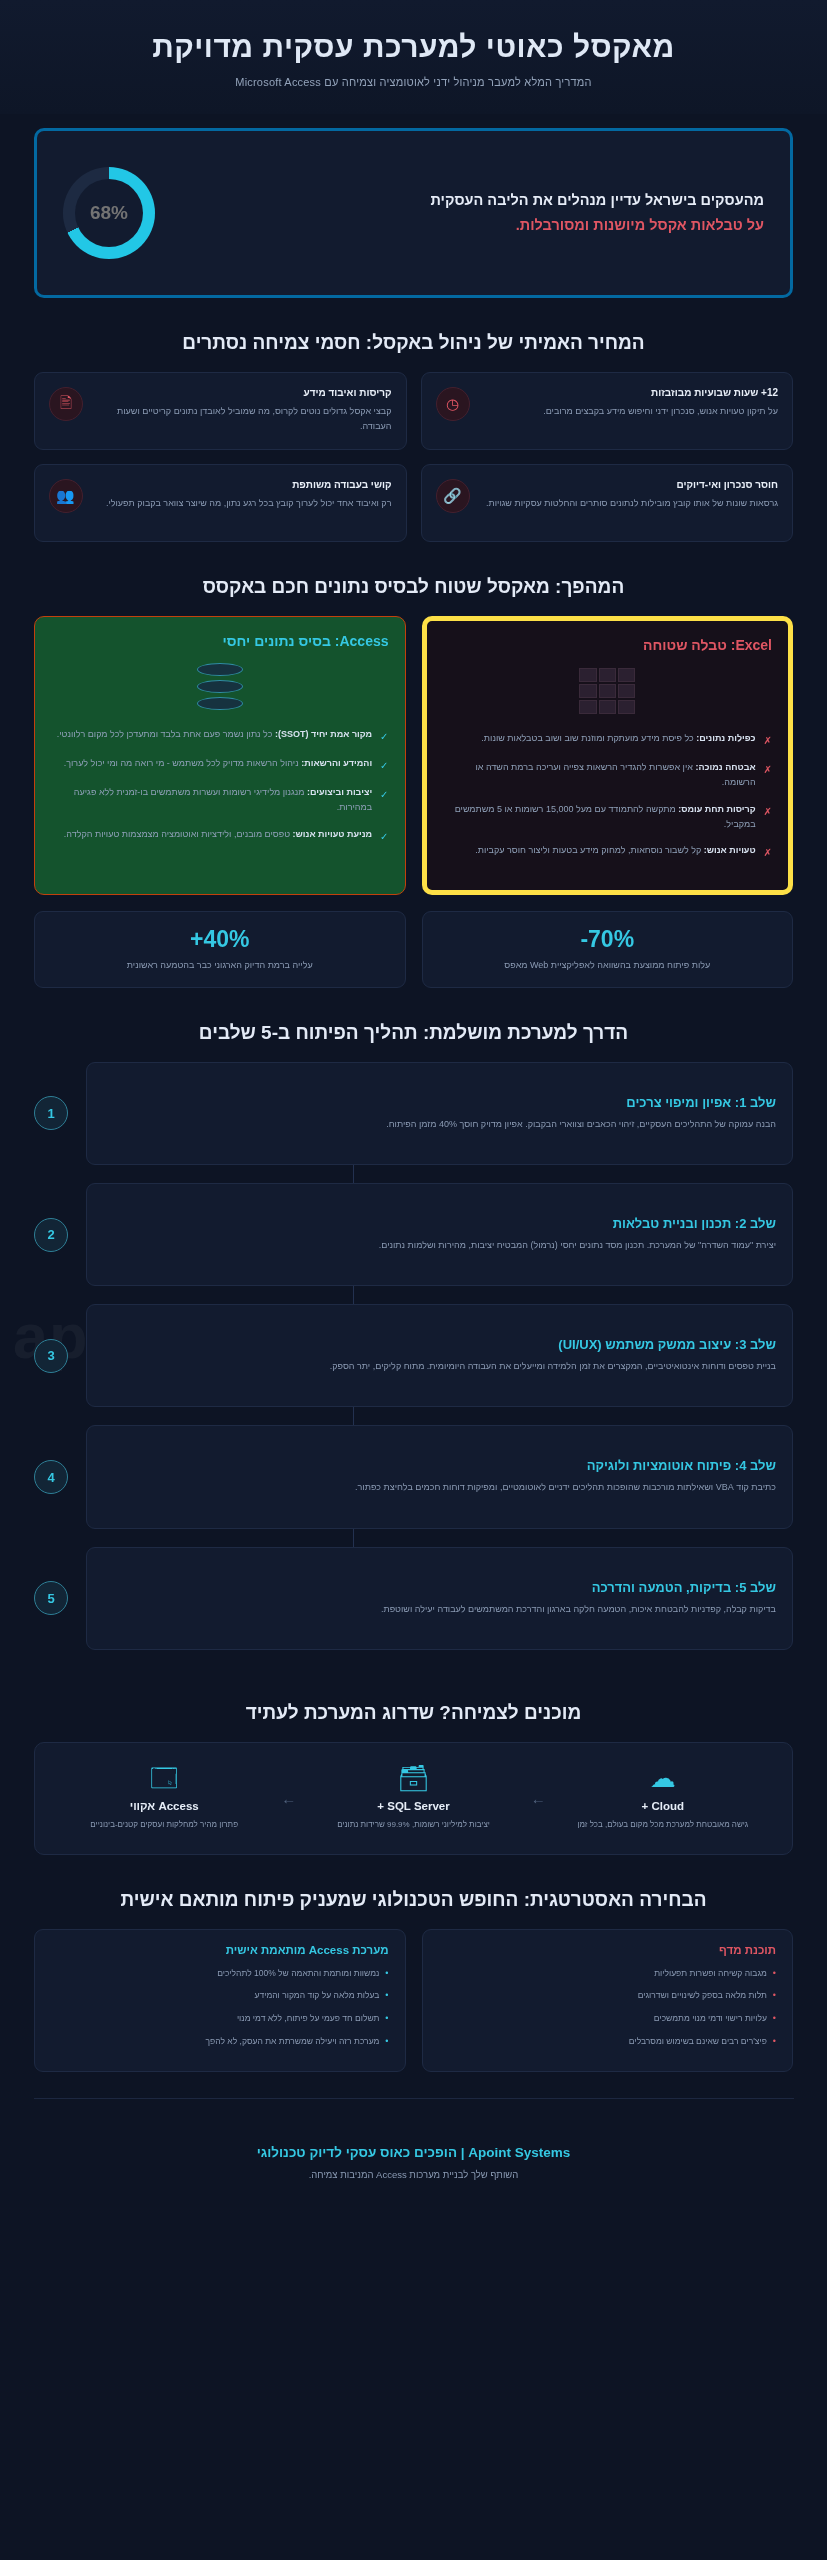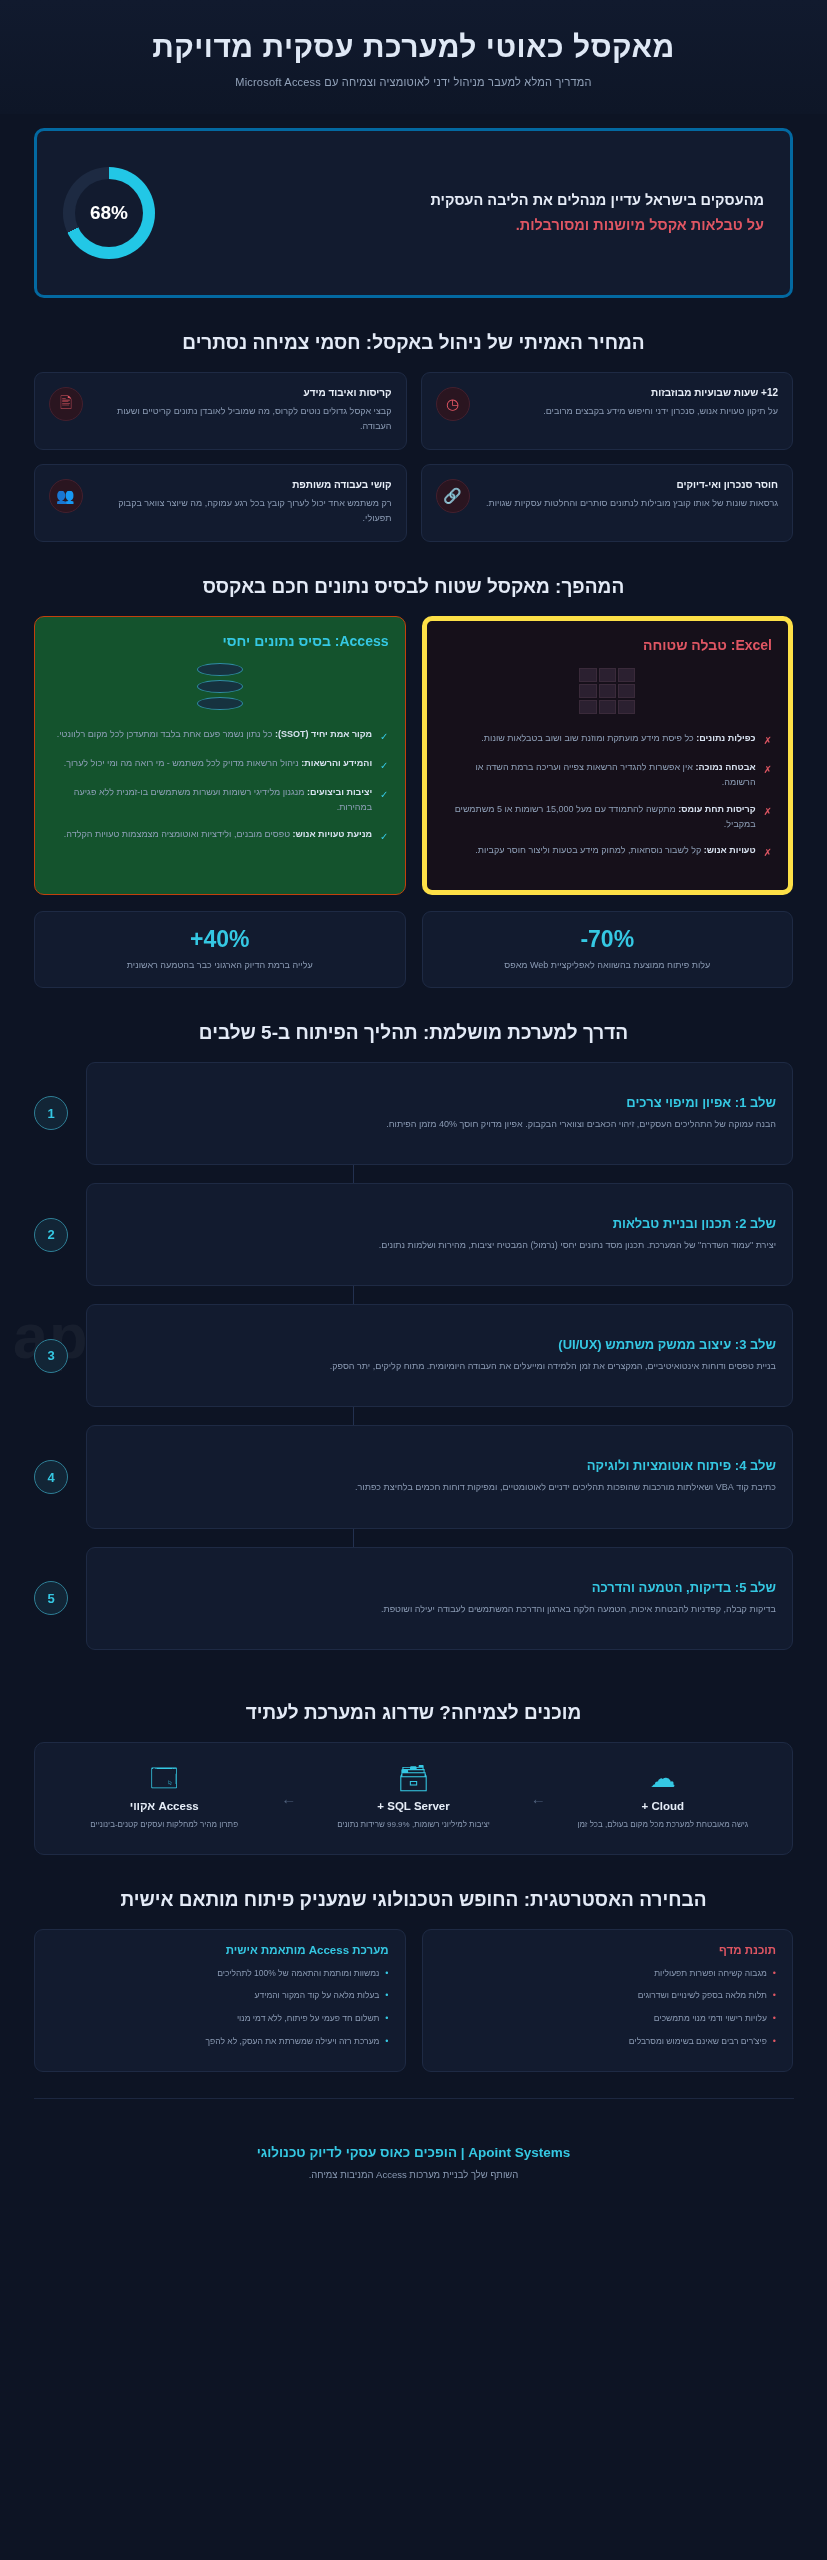--- a/index.html
+++ b/index.html
@@ -50,21 +50,21 @@
   .donut {
     width: 92px; height: 92px; border-radius: 50%;
     background: conic-gradient(#22c7e6 0% 68%, #1d2a42 68% 100%);
     display: flex; align-items: center; justify-content: center;
     flex: 0 0 auto;
   }
   .donut .hole {
     width: 68px; height: 68px; border-radius: 50%;
     background: #121b2f;
     display: flex; align-items: center; justify-content: center;
-    font-size: 19px; font-weight: bold; color: #ffffff; text-align: right;
+    font-size: 19px; font-weight: bold; color: #737373; text-align: right;
   }
 
   
   .sec-title {
     text-align: center;
     font-size: 19px;
     font-weight: bold;
     color: #e3eaf6;
     padding: 34px 20px 18px 20px;
   }
@@ -242,21 +242,21 @@
     <div class="paincard">
       <div class="pbody">
         <h3>חוסר סנכרון ואי-דיוקים</h3>
         <p>גרסאות שונות של אותו קובץ מובילות לנתונים סותרים והחלטות עסקיות שגויות.</p>
       </div>
       <div class="picon">🔗</div>
     </div>
     <div class="paincard">
       <div class="pbody">
         <h3>קושי בעבודה משותפת</h3>
-        <p>רק משתמש אחד יכול לערוך קובץ בכל רגע עמוקה, מה שיוצר צוואר בקבוק תפעולי.</p>
+        <p>רק ואיבוד אחד יכול לערוך קובץ בכל רגע נתון, מה שיוצר צוואר בקבוק תפעולי.</p>
       </div>
       <div class="picon">👥</div>
     </div>
   </div>
 
   <div class="sec-title">המהפך: מאקסל שטוח לבסיס נתונים חכם באקסס</div>
   <div class="cmpwrap">
 
     <div class="cmp bad">
       <h3>Excel: טבלה שטוחה</h3>

